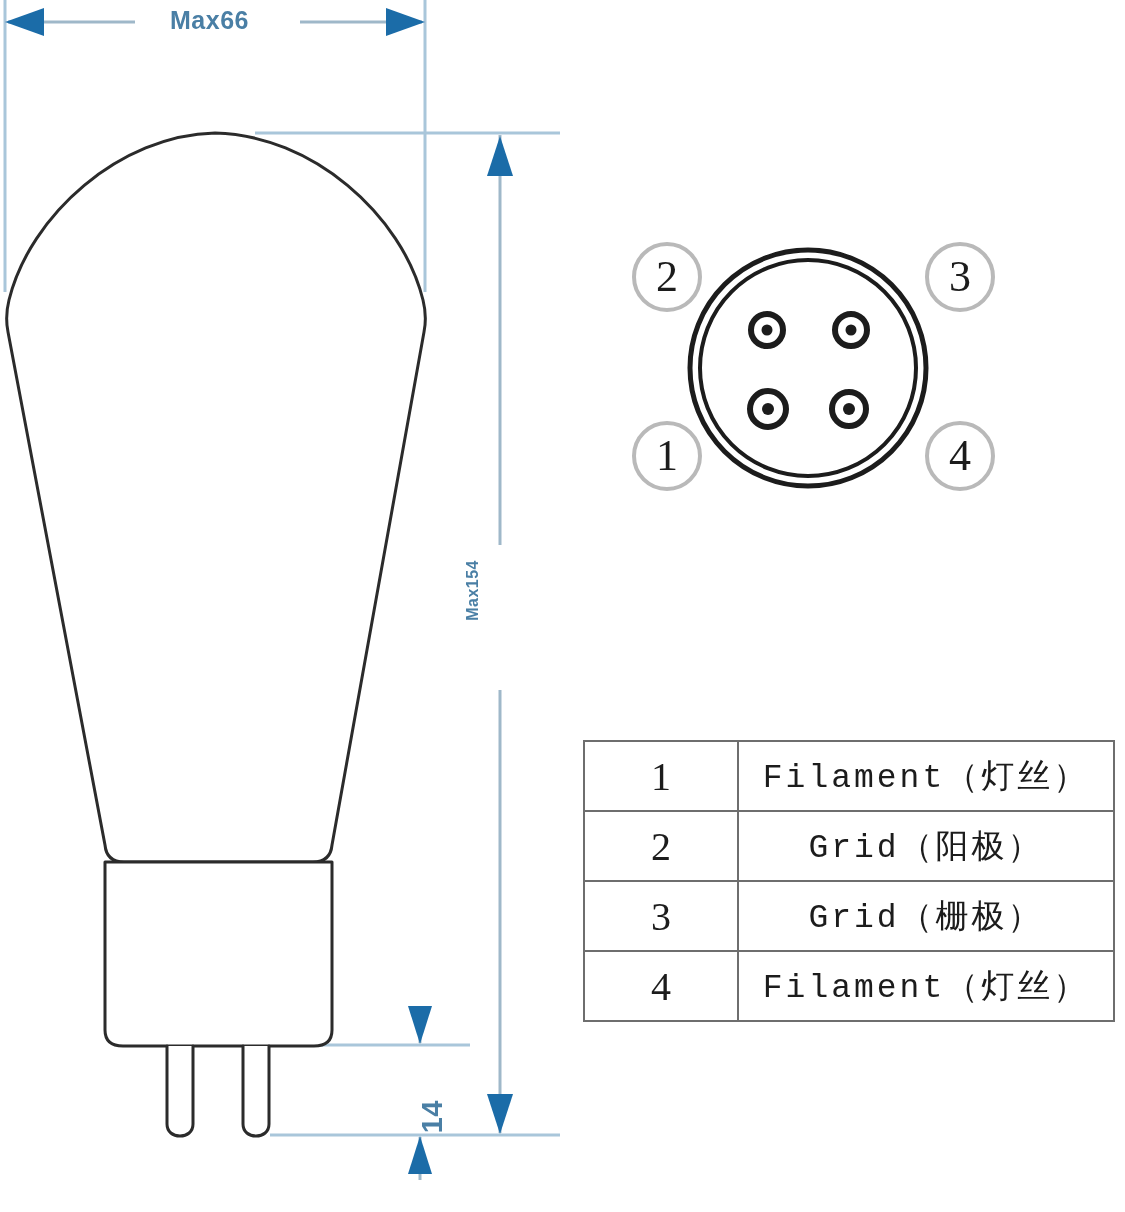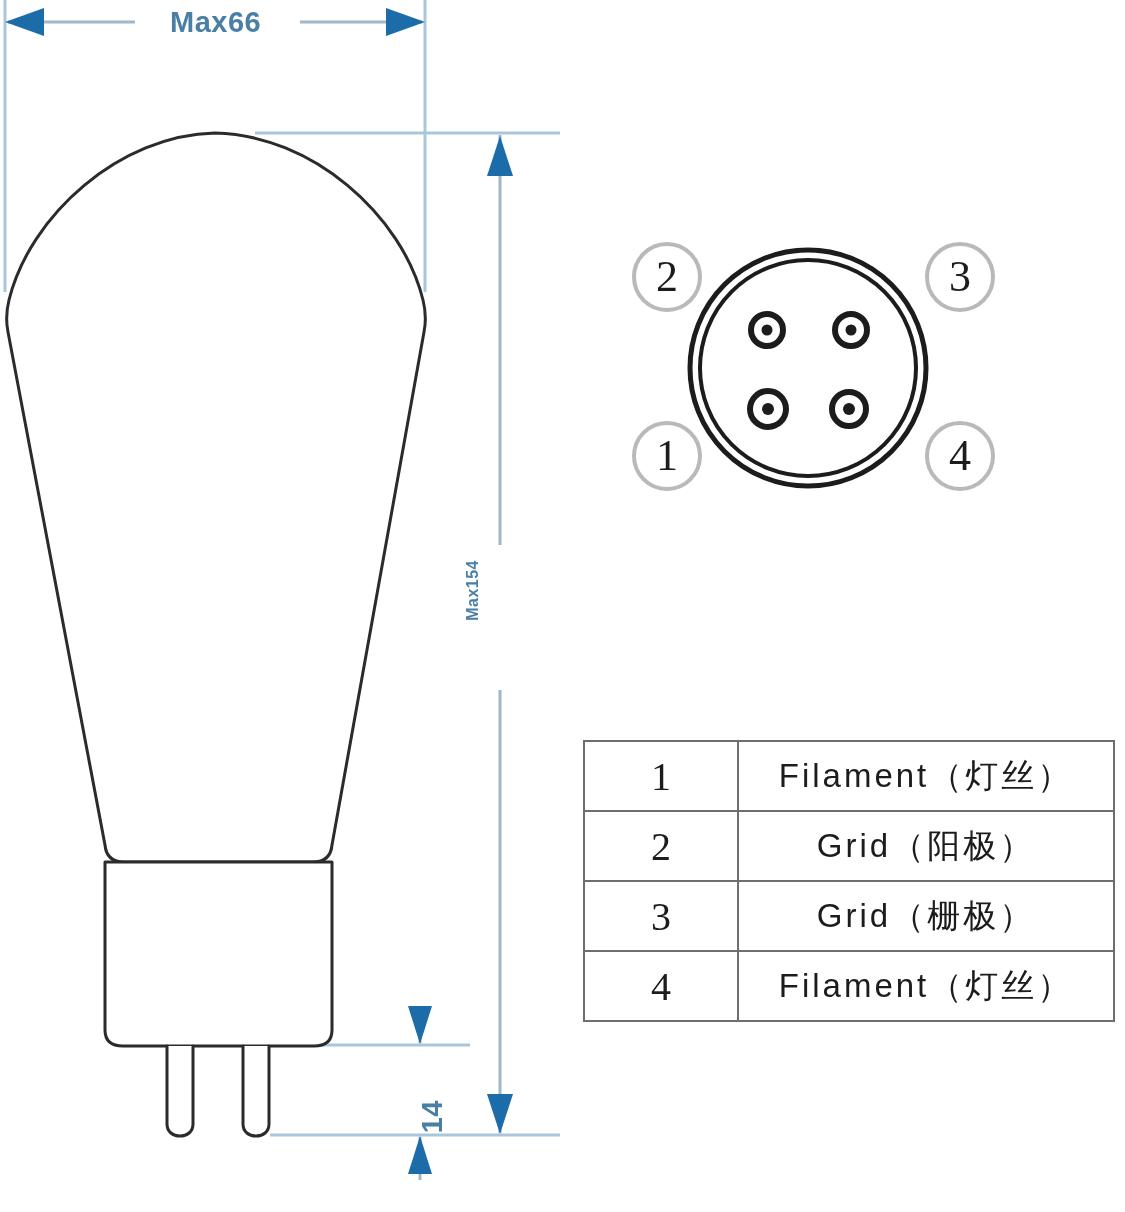--- a/index.html
+++ b/index.html
@@ -32,21 +32,21 @@
     color: #4a7fa5;
     font-family: "Liberation Sans", sans-serif;
     font-weight: 600;
     letter-spacing: 0.5px;
     white-space: nowrap;
     user-select: none;
   }
   #label-max66 {
     left: 170px;
     top: 6px;
-    font-size: 29px;
+    font-size: 25px;
   }
   #label-max154-wrap {
     position: absolute;
     left: 473px;
     top: 560px;
     width: 0;
     height: 0;
   }
   #label-max154-wrap .dim-label {
     position: absolute;
@@ -98,21 +98,21 @@
     vertical-align: middle;
     color: #1c1c1c;
     background: #ffffff;
   }
   #pin-table td.num-cell {
     width: 150px;
     font-family: "Liberation Serif", serif;
     font-size: 40px;
   }
   #pin-table td.fn-cell {
-    font-family: Liberation Sans, sans-serif;
+    font-family: Liberation Mono, monospace;
     font-size: 33px;
     letter-spacing: 3px;
   }
 </style>
 </head>
 <body>
 
 <div id="stage">
 
   <svg class="layer" viewBox="0 0 1125 1212" xmlns="http://www.w3.org/2000/svg">

